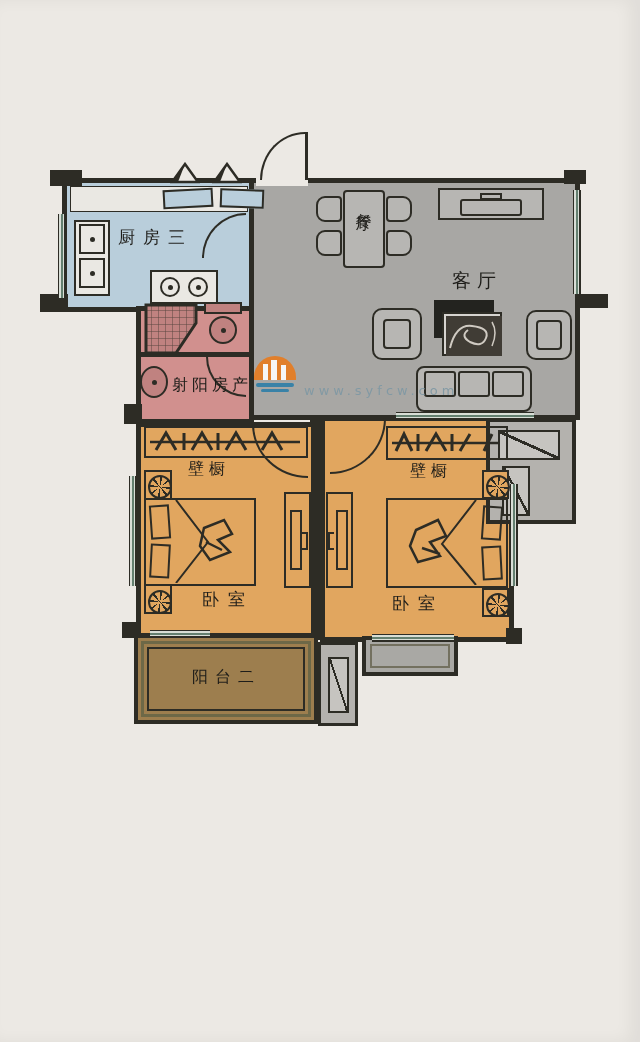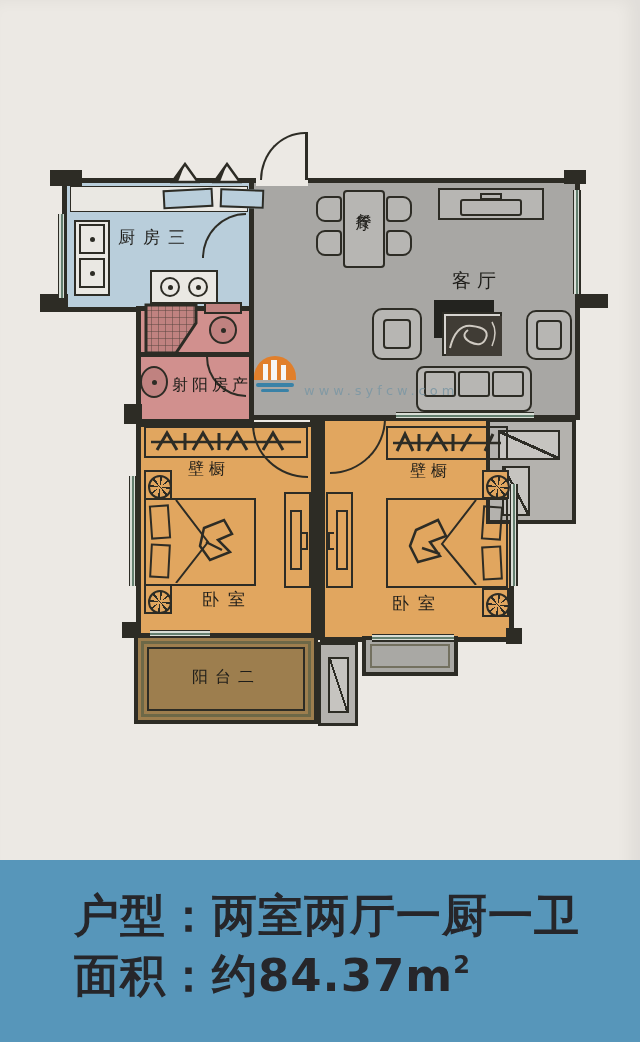--- a/index.html
+++ b/index.html
@@ -34,21 +34,21 @@
   .banner .t{position:absolute;left:74px;color:#26262a;font-weight:bold;font-size:45px;
     letter-spacing:1px;font-family:"DejaVu Sans",sans-serif;white-space:nowrap;}
   .wm{position:absolute;z-index:7;opacity:.9;}
   sup.sq{font-size:24px;vertical-align:18px;}
 </style>
 </head>
 <body>
 
 <div id="canvas">
 
-  <div class="abs" style="left:0;top:0;width:640px;height:860px;text-align:center;">
+  <div class="abs" style="left:0;top:0;width:640px;height:860px;">
 
     <div class="room" style="left:246px;top:178px;width:334px;height:242px;background:var(--living);"></div>
 
     <div class="room" style="left:62px;top:178px;width:192px;height:134px;background:var(--kitchen);"></div>
 
     <div class="room" style="left:136px;top:306px;width:118px;height:118px;background:var(--bath);"></div>
 
     <div class="wallseg" style="left:310px;top:416px;width:16px;height:224px;"></div>
 
     <div class="room" style="left:136px;top:422px;width:180px;height:216px;background:var(--bedroom);"></div>
@@ -230,20 +230,14 @@
         <div class="abs" style="left:9px;top:8px;width:5px;height:16px;background:#fff;"></div>
         <div class="abs" style="left:17px;top:4px;width:6px;height:20px;background:#fff;"></div>
         <div class="abs" style="left:27px;top:9px;width:5px;height:15px;background:#fff;"></div>
         <div class="abs" style="left:2px;top:27px;width:38px;height:4px;background:#2e7fa8;border-radius:2px;"></div>
         <div class="abs" style="left:7px;top:33px;width:28px;height:3px;background:#2e7fa8;border-radius:2px;"></div>
       </div>
       <div class="abs" style="left:50px;top:31px;font-size:13px;letter-spacing:4px;color:#7e98a4;">www.syfcw.com</div>
     </div>
   </div>
 
-  <div class="banner">
-    <div class="t" style="top:26px;">户型：两室两厅一厨一卫</div>
-    <div class="t" style="top:86px;">
-      <span>面积：约84.37m</span><sup class="sq">2</sup>
-    </div>
-  </div>
 
 </div>
 
 </body></html>

